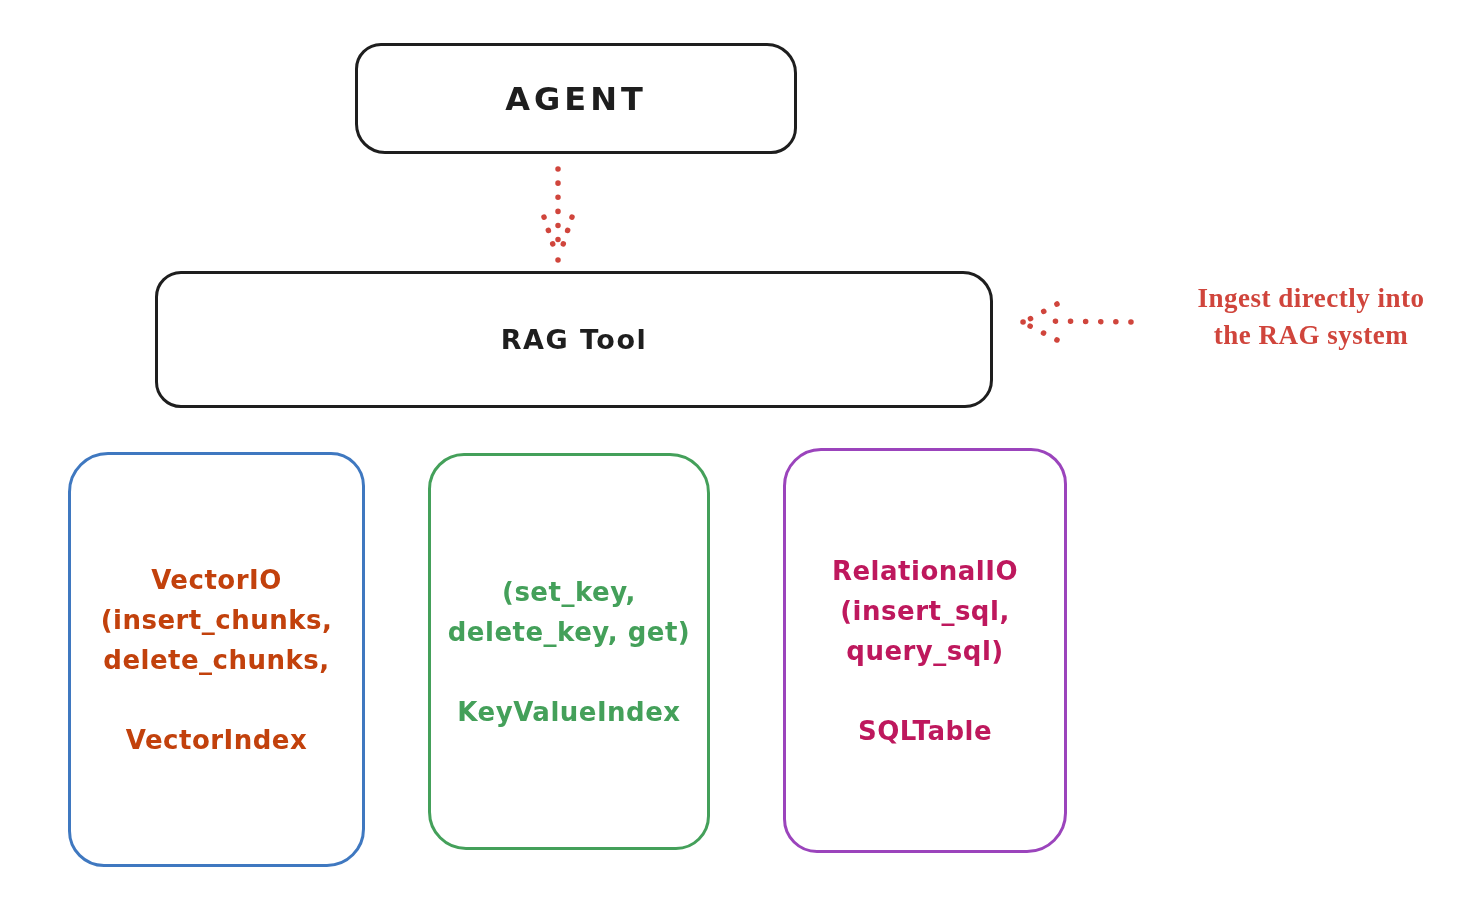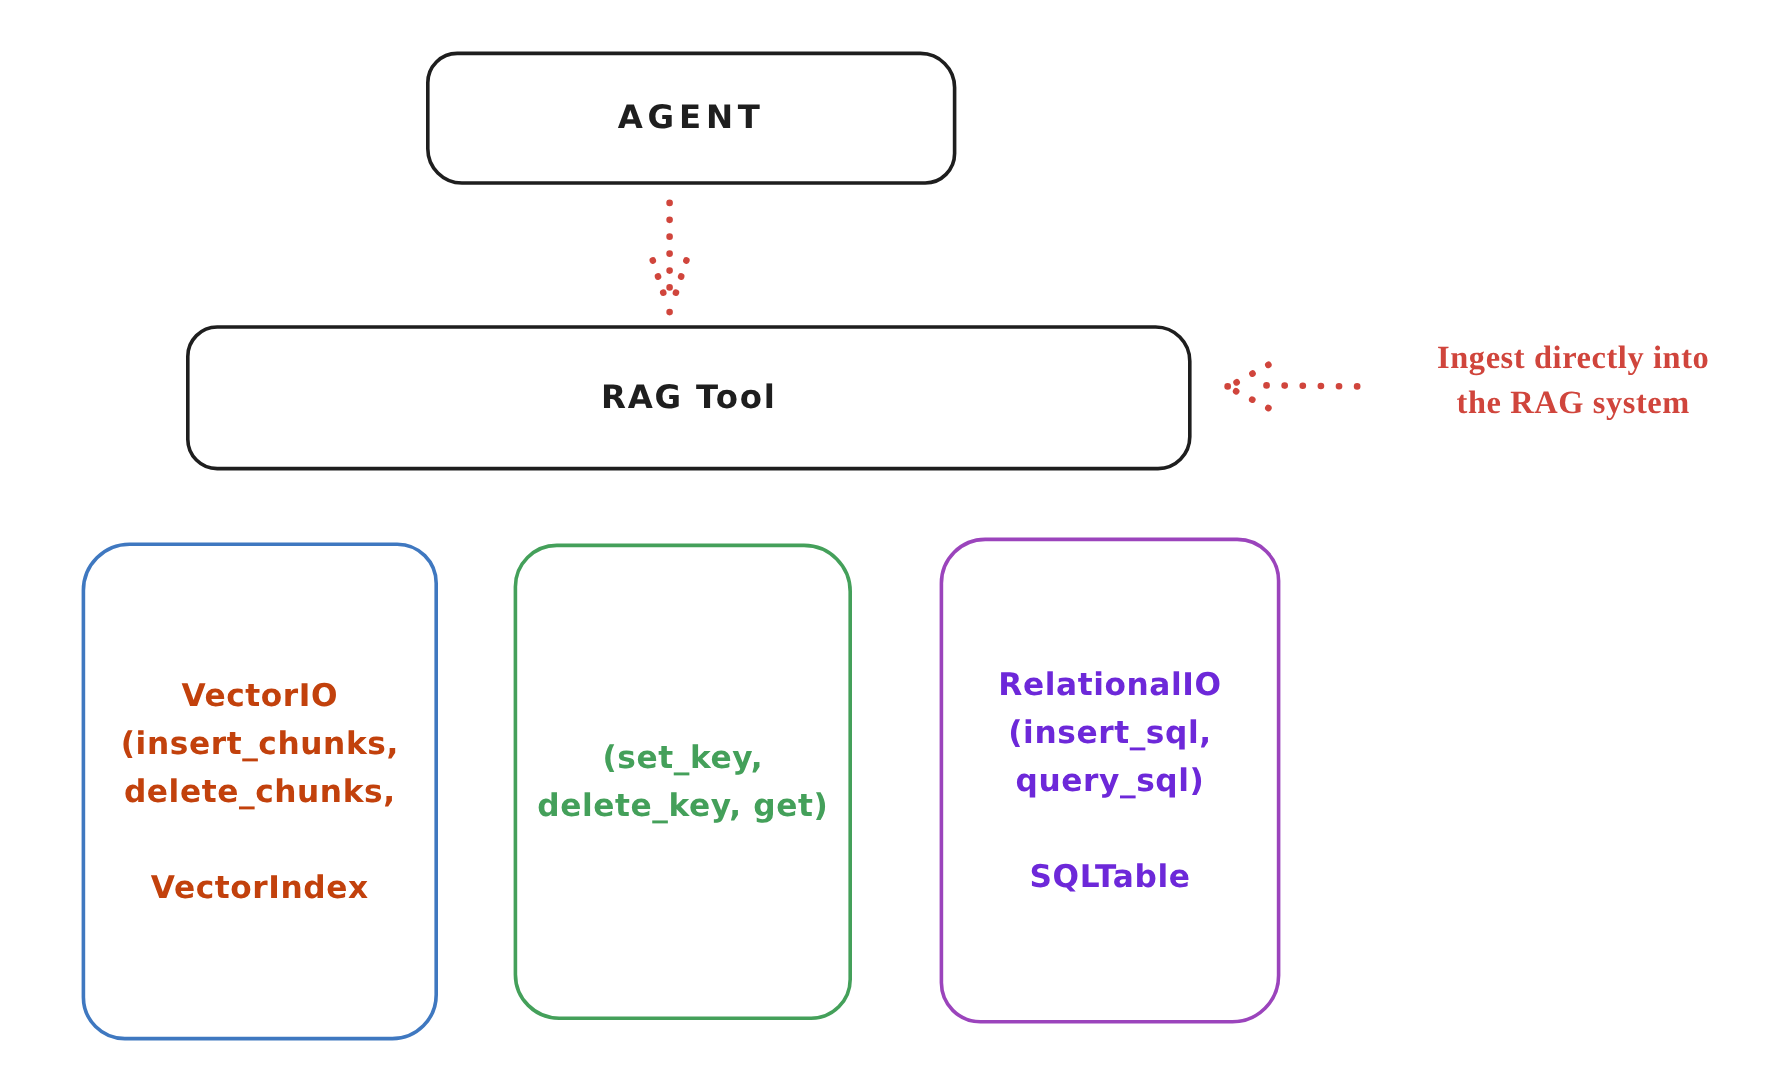--- a/index.html
+++ b/index.html
@@ -26,28 +26,28 @@
   }
   .black-node {
     border: 3.5px solid #1e1e1e;
   }
   .agent-node {
     left: 355px; top: 43px;
     width: 442px; height: 111px;
     border-radius: 26px 30px 26px 30px;
   }
   .agent-node .label {
-    font-size: 27px;
+    font-size: 32px;
     font-weight: bold;
     letter-spacing: 4px;
     color: #1e1e1e;
   }
   .rag-node {
     left: 155px; top: 271px;
-    width: 838px; height: 121px;
+    width: 838px; height: 137px;
     border-radius: 26px 30px 28px 26px;
   }
   .rag-node .label {
     font-size: 27px;
     font-weight: bold;
     letter-spacing: 1.5px;
     color: #1e1e1e;
   }
   .io-node {
     border-width: 3.5px;
@@ -139,25 +139,26 @@
       <div>(insert_chunks,</div>
       <div>delete_chunks,</div>
       <div class="index-label">VectorIndex</div>
     </div>
   </div>
 
   <div class="node io-node keyvalue-node" style="border-color: rgb(68, 160, 90);">
     <div style="color: rgb(68, 160, 90);">
       <div>(set_key,</div>
       <div>delete_key, get)</div>
+      <div class="index-label">KeyValueIndex</div>
     </div>
   </div>
 
   <div class="node io-node relational-node" style="border-color: rgb(155, 68, 188);">
-    <div style="color: #6d28d9;">
+    <div style="color: #be185d;">
       <div>RelationalIO</div>
       <div>(insert_sql,</div>
       <div>query_sql)</div>
       <div class="index-label">SQLTable</div>
     </div>
   </div>
 
 </div>
 
 </body></html>

